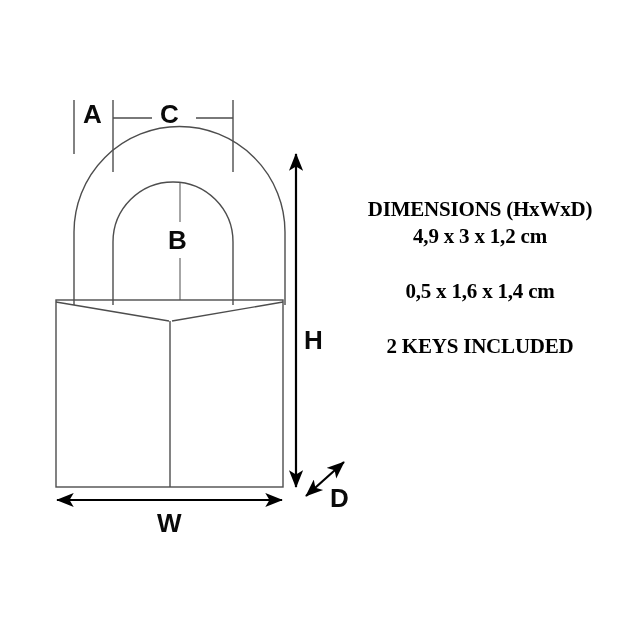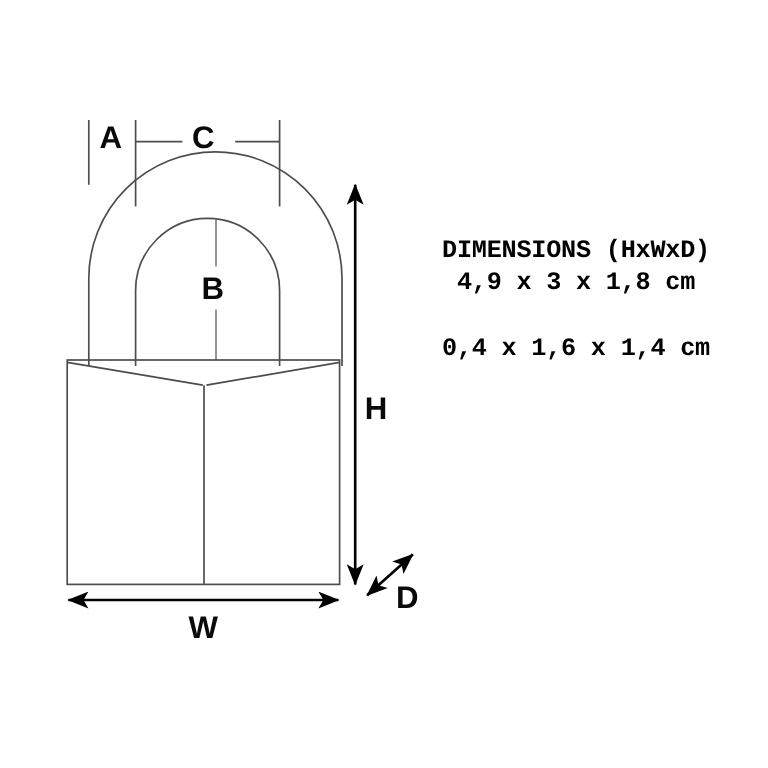--- a/index.html
+++ b/index.html
@@ -31,21 +31,21 @@
   #label-H{ left:304px; top:327px; font-size:26px; }
   #label-W{ left:157px; top:510px; font-size:26px; }
   #label-D{ left:330px; top:485px; font-size:26px; }
 
   #spec-block{
     position:absolute;
     left:330px; top:196px;
     width:300px;
     text-align:center;
     color:#000000;
-    font-family:Liberation Mono, monospace;
+    font-family:Liberation Serif, serif;
     font-weight:bold;
   }
   .spec-line{
     font-size:21px;
     line-height:27px;
     white-space:nowrap;
     letter-spacing:-0.2px;
   }
   .spec-gap{ height:28px; }
 </style>
@@ -107,19 +107,20 @@
 
   <div class="dimletter" id="label-A">A</div>
   <div class="dimletter" id="label-C">C</div>
   <div class="dimletter" id="label-B">B</div>
   <div class="dimletter" id="label-H">H</div>
   <div class="dimletter" id="label-W">W</div>
   <div class="dimletter" id="label-D">D</div>
 
   <div id="spec-block">
     <div class="spec-line">DIMENSIONS (HxWxD)</div>
-    <div class="spec-line">4,9 x 3 x 1,8 cm</div>
+    <div class="spec-line">4,9 x 3 x 1,2 cm</div>
     <div class="spec-gap"></div>
-    <div class="spec-line">0,4 x 1,6 x 1,4 cm</div>
+    <div class="spec-line">0,5 x 1,6 x 1,4 cm</div>
     <div class="spec-gap"></div>
+    <div class="spec-line">2 KEYS INCLUDED</div>
   </div>
 
 </div>
 
 </body></html>

